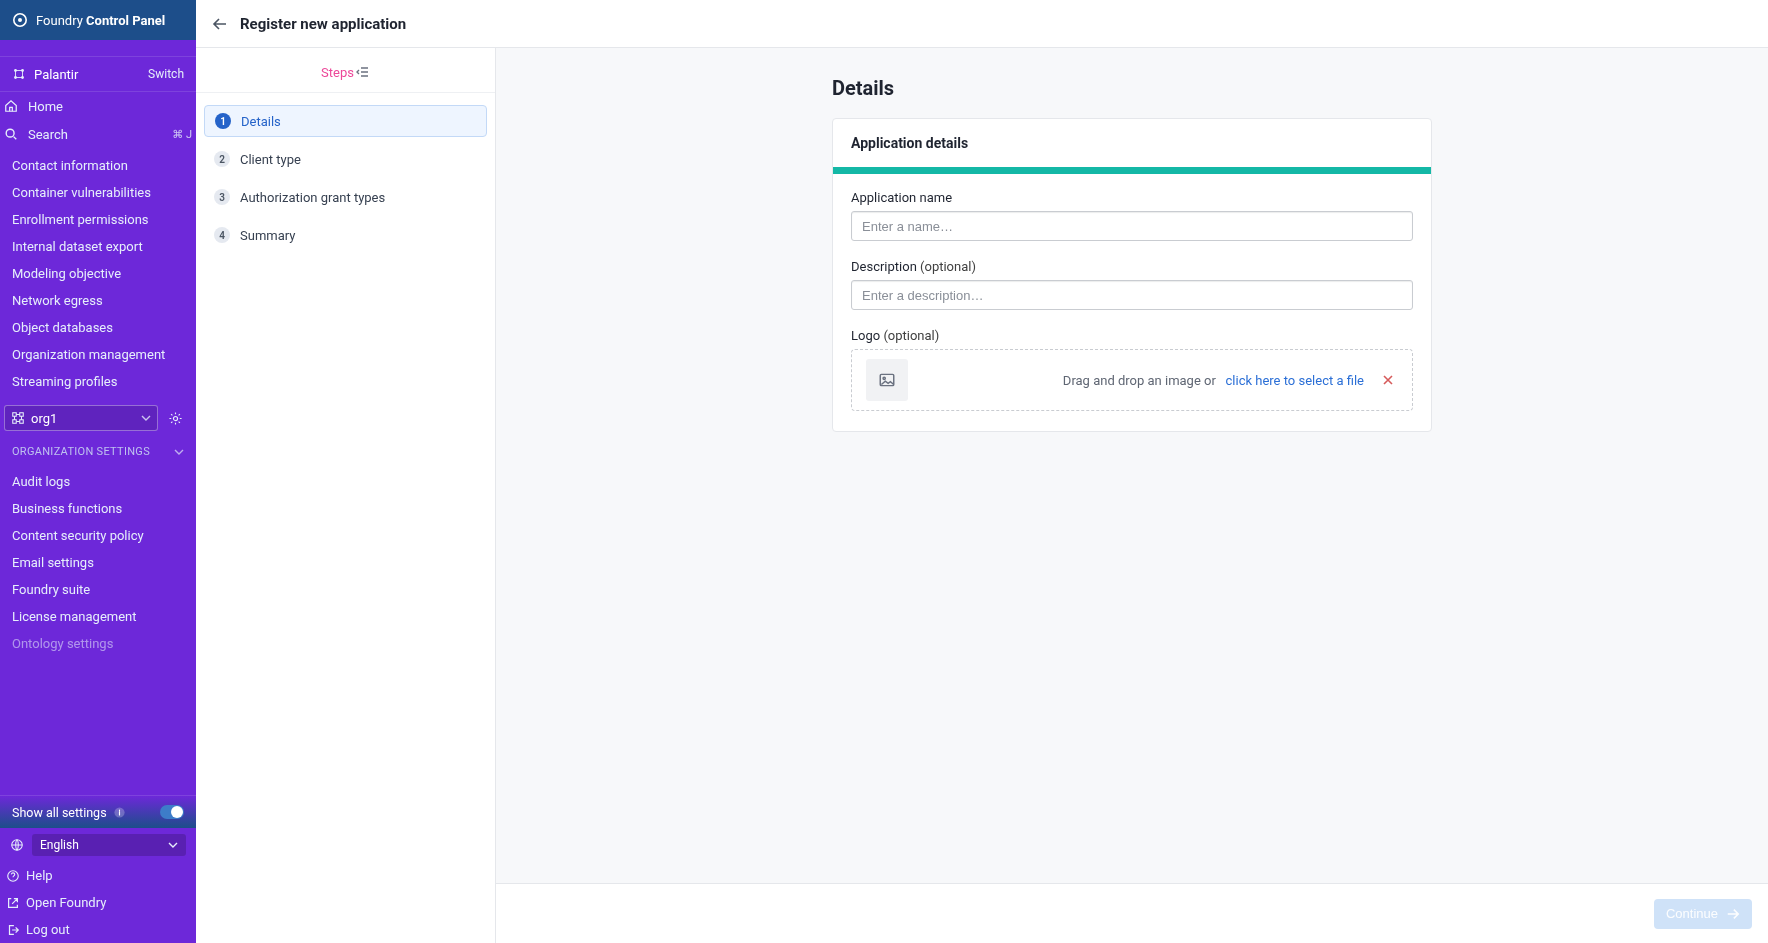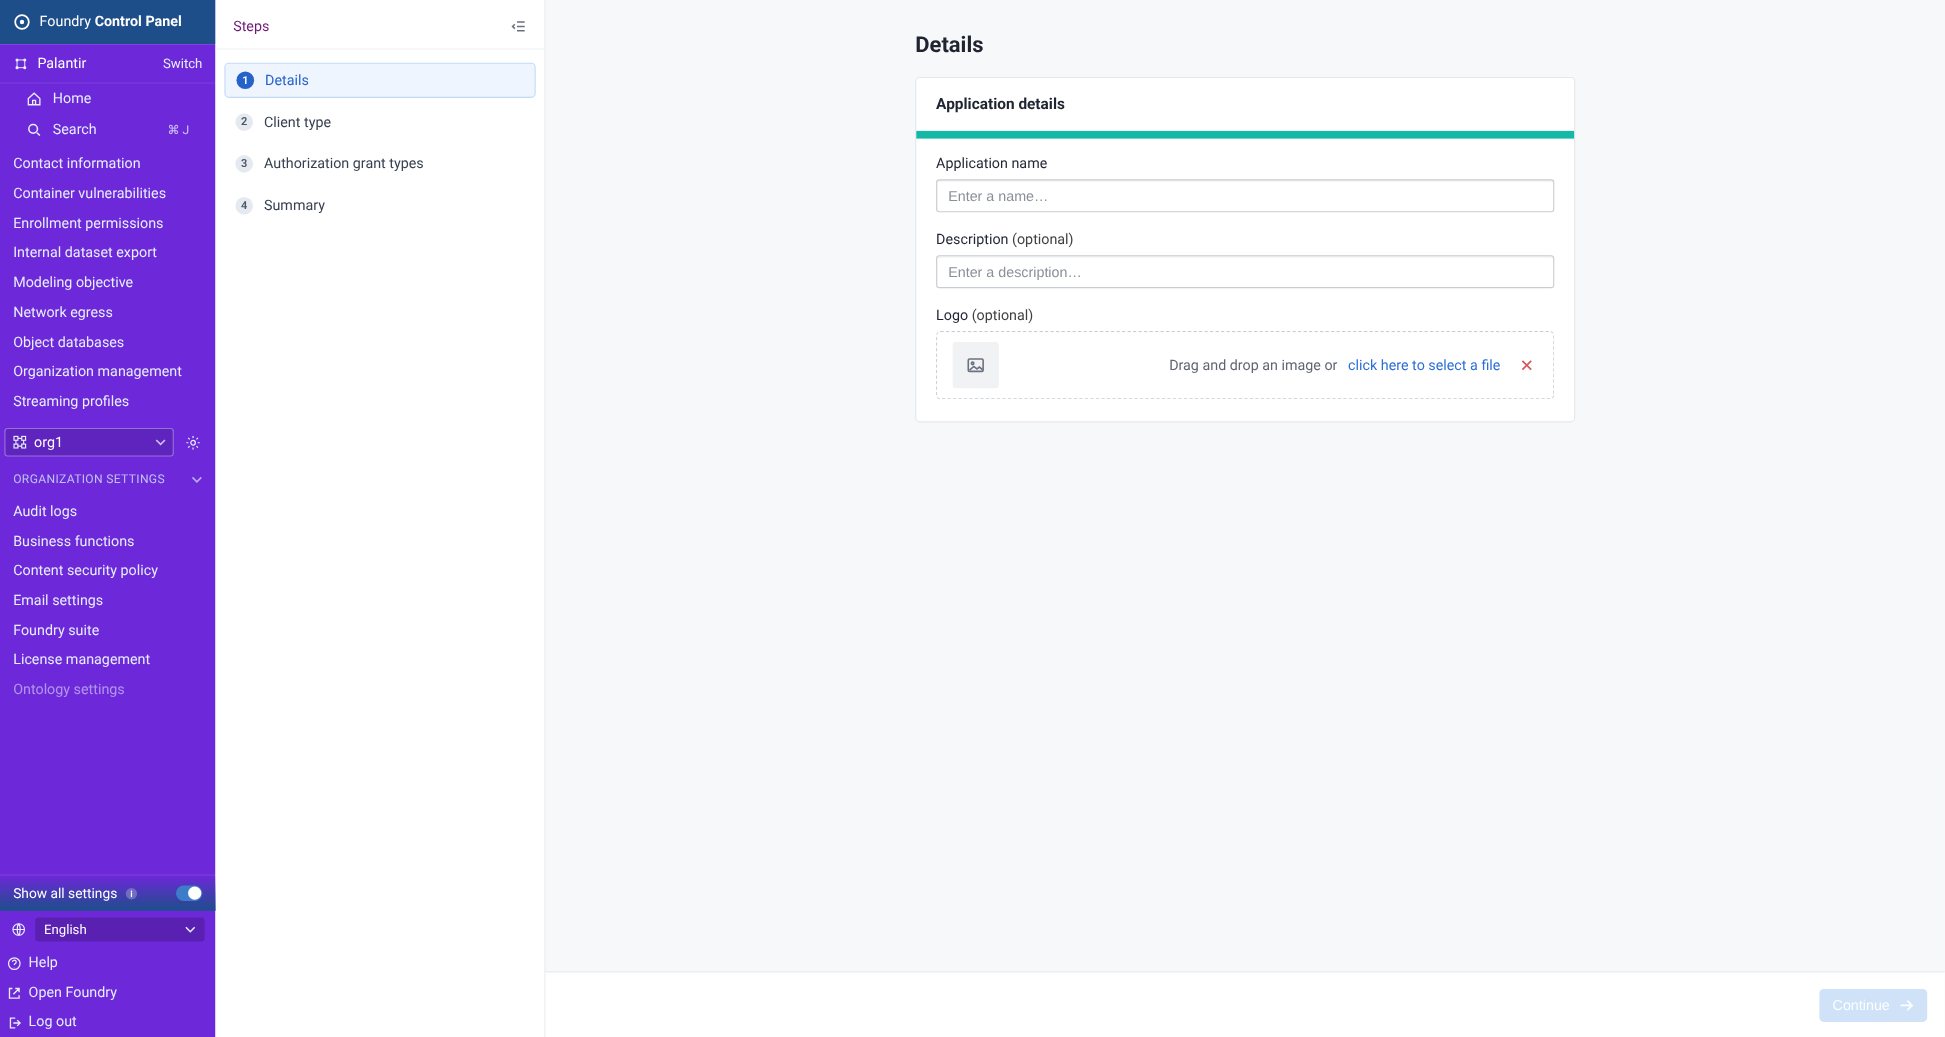--- a/index.html
+++ b/index.html
@@ -21,25 +21,26 @@
     background: #1d4e8a;
   }
   .brand svg { flex-shrink:0; }
   .brand .light { font-weight: 400; }
   .brand .bold { font-weight: 700; }
   .tenant-row {
     display: flex; align-items: center; justify-content: space-between;
     padding: 0 12px; height: 36px; font-size: 13px;
     border-top: 1px solid rgba(255,255,255,0.12);
     border-bottom: 1px solid rgba(255,255,255,0.12);
+    margin-top: 16px;
   }
   .tenant-row .switch-link { font-size: 12px; color: #e6eefb; cursor: pointer; }
   .nav-item {
     display: flex; align-items: center; gap: 10px;
-    padding: 0 24px; height: 28px; font-size: 13px; cursor: pointer;
+    padding: 0 4px; height: 28px; font-size: 13px; cursor: pointer;
     color: #e6eefb;
   }
   .nav-item .kbd { margin-left: auto; font-size: 11px; opacity: .8; }
   .plain-list { padding: 4px 0; }
   .plain-list .nav-item { height: 27px; padding-left: 12px; }
   .org-dropdown-row { display:flex; align-items:center; gap:6px; padding: 6px 10px 6px 4px; }
   .org-dropdown {
     flex:1; display:flex; align-items:center; gap:6px; height:26px;
     border:1px solid rgba(255,255,255,0.35); border-radius:3px;
     padding:0 6px; background: rgba(0,0,0,0.12); cursor:pointer;
@@ -80,22 +81,22 @@
   .topbar .title { font-weight:700; font-size:15px; color:#1f2430; }
 
   .body { flex:1; display:flex; min-height:0; }
 
   
   .steps-panel {
     width:300px; background:#fff; border-right:1px solid #e5e7eb; flex-shrink:0;
     display:flex; flex-direction:column;
   }
   .steps-header {
-    display:flex; align-items:center; justify-content:space-between;
-    padding: 16px 16px 12px; font-size:13px; color:#701a75;
+    display:flex; align-items:center; justify-content:center;
+    padding: 16px 16px 12px; font-size:13px; color:#ec4899;
     border-bottom:1px solid #eef0f3;
   }
   .collapse-btn { cursor:pointer; color:#6b7280; }
   .steps-list { padding: 12px 8px; display:flex; flex-direction:column; gap:6px; }
   .step {
     display:flex; align-items:center; gap:10px; height:32px; padding:0 10px;
     border-radius:4px; cursor:pointer; font-size:13px; color:#374151;
   }
   .step .num {
     width:16px; height:16px; border-radius:50%; background:#e5e9f0; color:#4b5563;
@@ -314,20 +315,28 @@
     <div class="footer-link">
       <svg width="14" height="14" viewBox="0 0 16 16" fill="none" stroke="#e6eefb" stroke-width="1.4">
           <path d="M9 3H4v10h5M7 8h7M11 5l3 3-3 3"></path>
         </svg>
       <span>Log out</span>
     </div>
   </div>
 </div>
 
 <div class="main">
+  <div class="topbar">
+    <div class="back">
+      <svg width="16" height="16" viewBox="0 0 16 16" fill="none" stroke="#4b5563" stroke-width="1.6">
+          <path d="M14 8H2M7 3 2 8l5 5"></path>
+        </svg>
+    </div>
+    <div class="title">Register new application</div>
+  </div>
 
   <div class="body">
 
     <div class="steps-panel">
       <div class="steps-header">
         <span>Steps</span>
         <div class="collapse-btn">
           <svg width="16" height="16" viewBox="0 0 16 16" fill="none" stroke="#6b7280" stroke-width="1.4">
               <path d="M7 4H14M7 8H14M7 12H14"></path>
               <path d="M5 6 3 8l2 2"></path>

